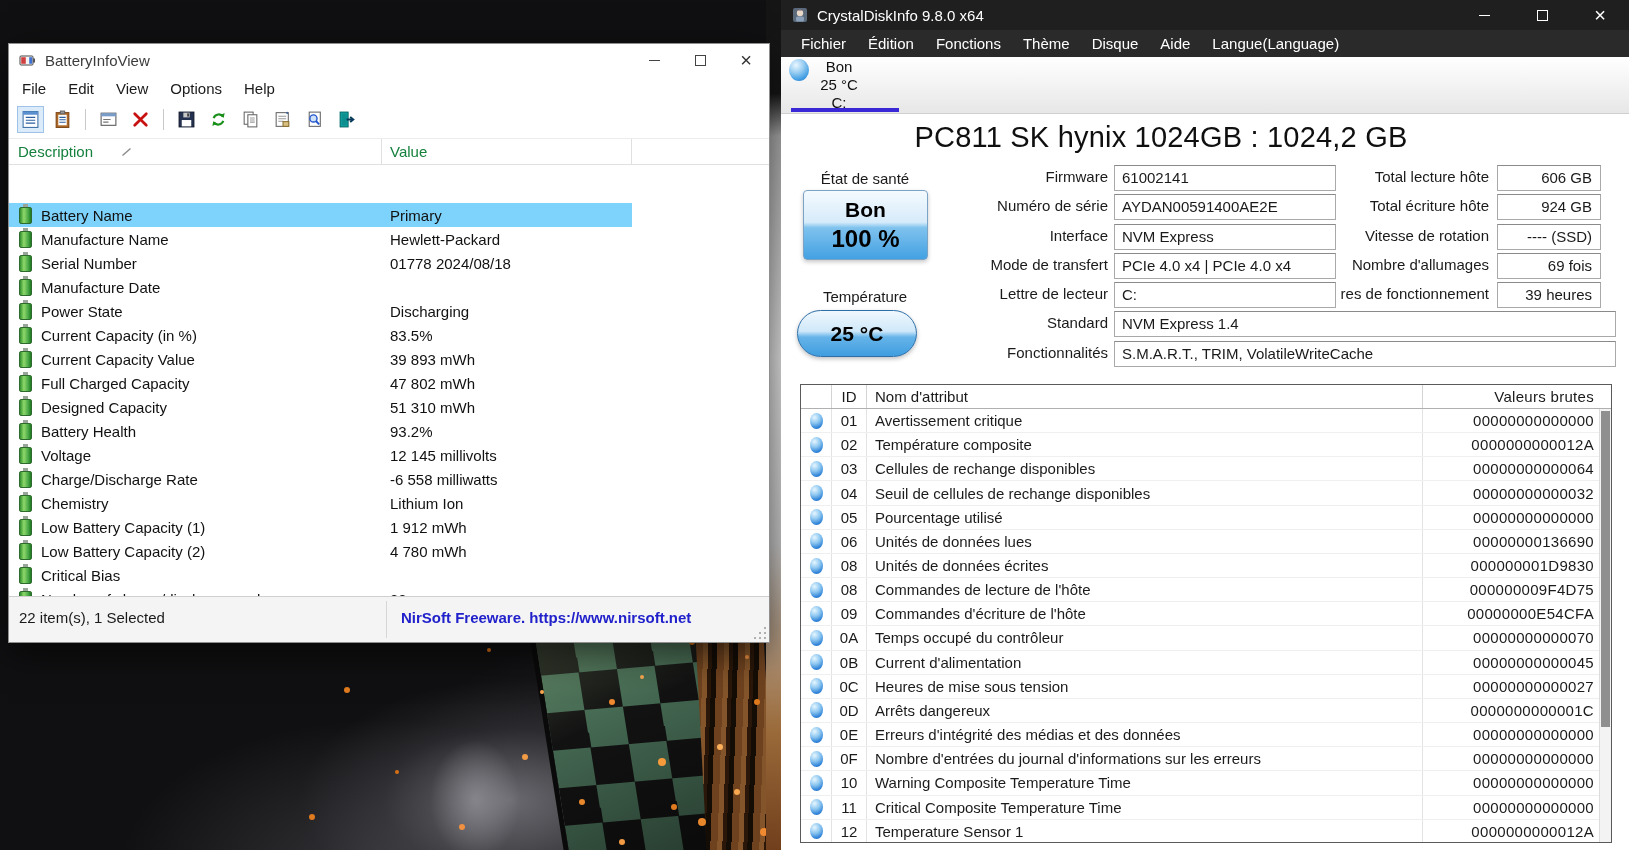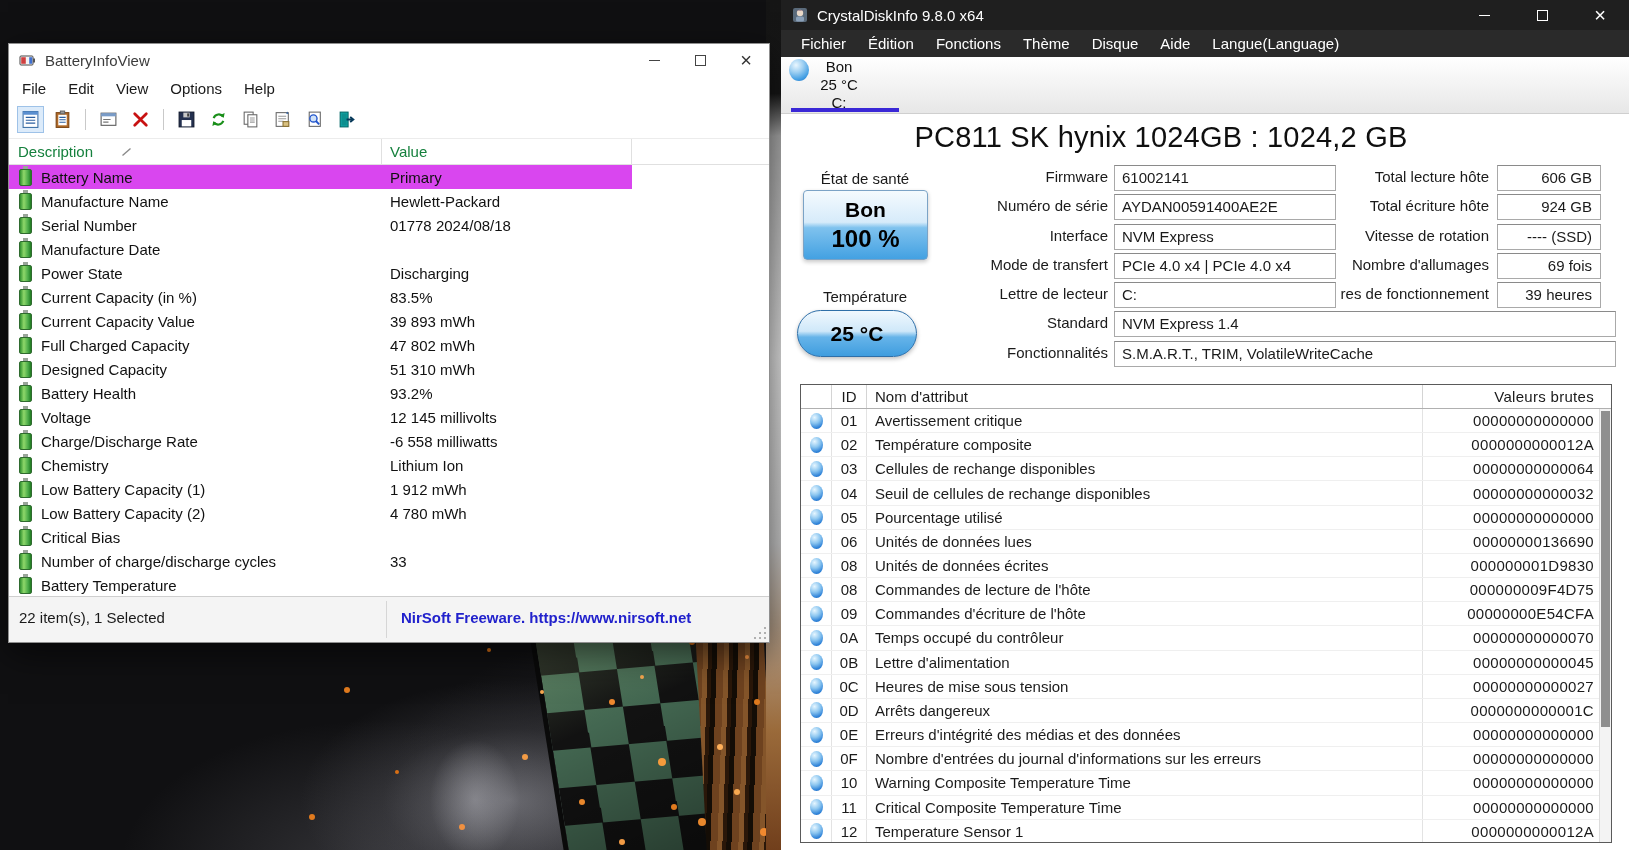--- a/index.html
+++ b/index.html
@@ -51,21 +51,21 @@
   .bi-toolbar { position:absolute; left:0; top:57px; right:0; height:37px; display:flex; align-items:center; padding-left:8px; gap:5px; }
   .tb-btn { width:27px; height:27px; display:flex; align-items:center; justify-content:center; border:1px solid transparent; }
   .tb-btn.selected { background:#dcebfa; border-color:#9ec2e8; }
   .tb-sep { width:1px; height:21px; background:#c9c9c9; margin:0 4px; }
   .bi-header { position:absolute; left:0; top:94px; right:0; height:27px; display:flex; background:#fff;
     border-top:1px solid #ececec; border-bottom:1px solid #e0e0e0; align-items:center; color:#15803d; }
   .bi-h-desc { width:373px; height:100%; display:flex; align-items:center; padding-left:9px; border-right:1px solid #e0e0e0; gap:28px; }
   .bi-h-value { width:250px; height:100%; display:flex; align-items:center; padding-left:8px; border-right:1px solid #e0e0e0; }
   .bi-list { position:absolute; left:0; top:121px; right:0; bottom:46px; overflow:hidden; background:#fff; }
   .bi-row { position:relative; height:24px; width:623px; display:flex; align-items:center; }
-  .bi-row.selected { background:#d946ef; }
+  .bi-row.selected { background:#7dd3fc;margin-top:38px; }
   .batt-icon { width:13px; height:17px; margin:0 9px 0 10px; border:1px solid #2f6b2f; border-radius:2px; position:relative;
     background:linear-gradient(90deg,#2f8f2f,#8fd86a 35%,#47a847 75%,#1f7a1f); flex:0 0 auto; }
   .batt-icon:before { content:""; position:absolute; left:3px; top:-4px; width:5px; height:3px; background:#9aa59a; }
   .bi-cell-label { white-space:nowrap; }
   .bi-cell-value { position:absolute; left:381px; white-space:nowrap; }
   .bi-status { position:absolute; left:0; right:0; bottom:0; height:46px; background:#f4f4f4; border-top:1px solid #cfcfcf; }
   .bi-status-left { position:absolute; left:10px; top:12px; color:#1a1a1a; }
   .bi-status-sep { position:absolute; left:377px; top:4px; bottom:4px; width:1px; background:#d6d6d6; }
   .bi-status-right { position:absolute; left:392px; top:12px; color:#2121cc; font-weight:bold; }
   .bi-grip { position:absolute; right:3px; bottom:3px; width:2px; height:2px; background:#b0b0b0;
@@ -544,21 +544,21 @@
             </span>
             <span class="cdi-c-id">0A</span>
             <span class="cdi-c-name">Temps occupé du contrôleur</span>
             <span class="cdi-c-raw">00000000000070</span>
           </div>
           <div class="cdi-trow">
             <span class="cdi-c-status">
               <span class="orb"></span>
             </span>
             <span class="cdi-c-id">0B</span>
-            <span class="cdi-c-name">Lettre d'alimentation</span>
+            <span class="cdi-c-name">Current d'alimentation</span>
             <span class="cdi-c-raw">00000000000045</span>
           </div>
           <div class="cdi-trow">
             <span class="cdi-c-status">
               <span class="orb"></span>
             </span>
             <span class="cdi-c-id">0C</span>
             <span class="cdi-c-name">Heures de mise sous tension</span>
             <span class="cdi-c-raw">00000000000027</span>
           </div>

